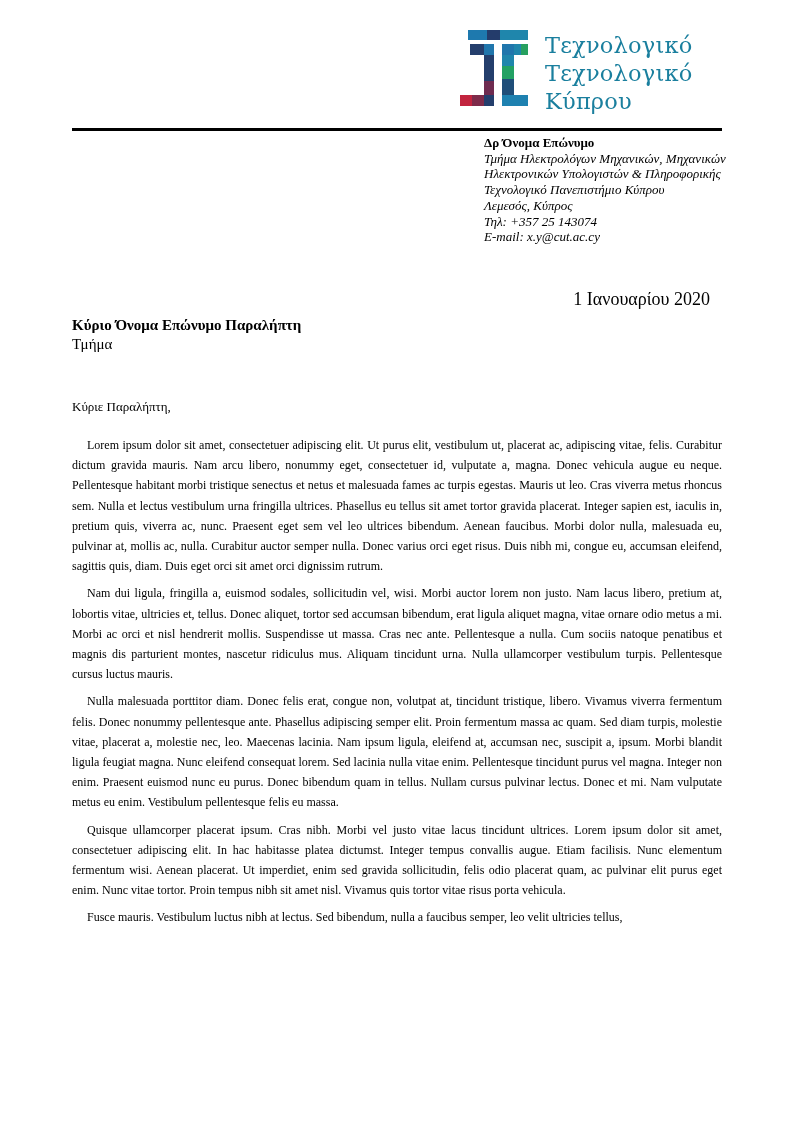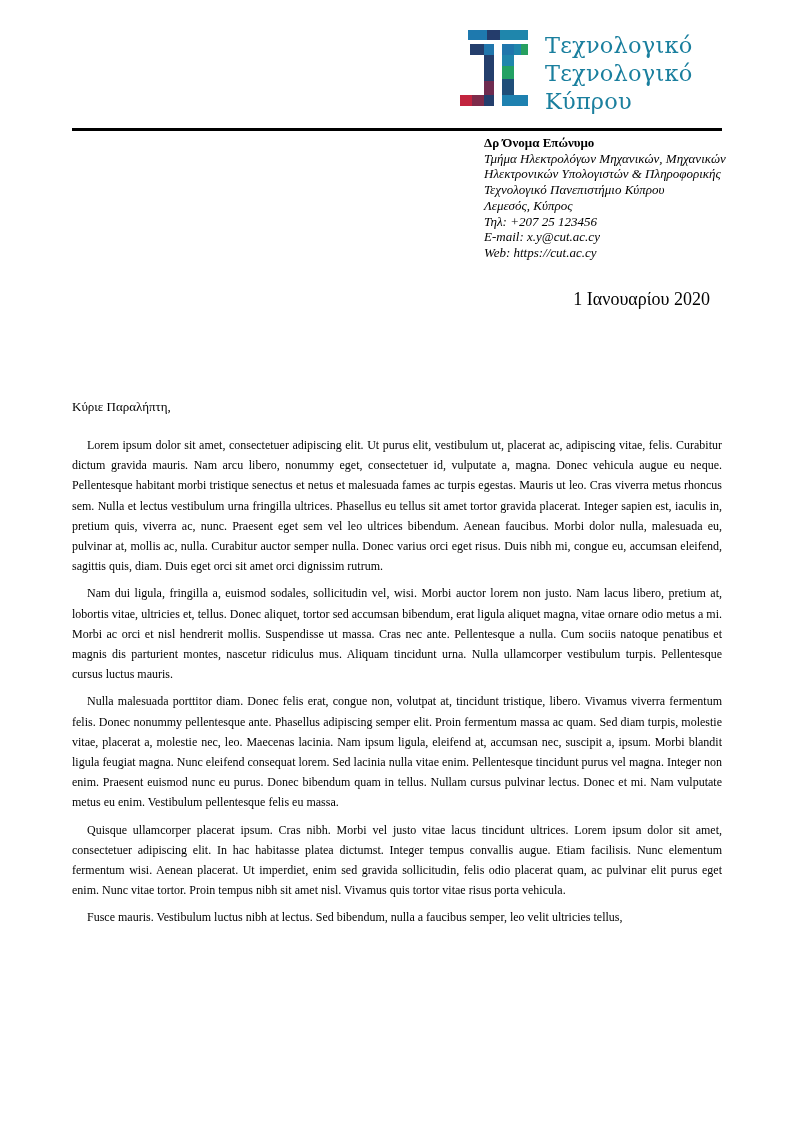--- a/index.html
+++ b/index.html
@@ -134,27 +134,30 @@
   </div>
 
   <div class="header-rule"></div>
 
   <div class="sender">
     <div class="sender-name">Δρ Όνομα Επώνυμο</div>
     <div class="sender-line">Τμήμα Ηλεκτρολόγων Μηχανικών, Μηχανικών</div>
     <div class="sender-line">Ηλεκτρονικών Υπολογιστών &amp; Πληροφορικής</div>
     <div class="sender-line">Τεχνολογικό Πανεπιστήμιο Κύπρου</div>
     <div class="sender-line">Λεμεσός, Κύπρος</div>
-    <div class="sender-line">Τηλ: +207 25 123456</div>
+    <div class="sender-line">Τηλ: +357 25 143074</div>
     <div class="sender-line">E-mail: x.y@cut.ac.cy</div>
-    <div class="sender-line">Web: https://cut.ac.cy</div>
   </div>
 
   <div class="letter-date">1 Ιανουαρίου 2020</div>
 
+  <div class="recipient">
+    <div class="recipient-name">Κύριο Όνομα Επώνυμο Παραλήπτη</div>
+    <div class="recipient-dept">Τμήμα</div>
+  </div>
 
   <div class="salutation">Κύριε Παραλήπτη,</div>
 
   <div class="letter-body">
     <p>Lorem ipsum dolor sit amet, consectetuer adipiscing elit. Ut purus elit, vestibulum ut, placerat ac, adipiscing vitae, felis. Curabitur dictum gravida mauris. Nam arcu libero, nonummy eget, consectetuer id, vulputate a, magna. Donec vehicula augue eu neque. Pellentesque habitant morbi tristique senectus et netus et malesuada fames ac turpis egestas. Mauris ut leo. Cras viverra metus rhoncus sem. Nulla et lectus vestibulum urna fringilla ultrices. Phasellus eu tellus sit amet tortor gravida placerat. Integer sapien est, iaculis in, pretium quis, viverra ac, nunc. Praesent eget sem vel leo ultrices bibendum. Aenean faucibus. Morbi dolor nulla, malesuada eu, pulvinar at, mollis ac, nulla. Curabitur auctor semper nulla. Donec varius orci eget risus. Duis nibh mi, congue eu, accumsan eleifend, sagittis quis, diam. Duis eget orci sit amet orci dignissim rutrum.</p>
     <p>Nam dui ligula, fringilla a, euismod sodales, sollicitudin vel, wisi. Morbi auctor lorem non justo. Nam lacus libero, pretium at, lobortis vitae, ultricies et, tellus. Donec aliquet, tortor sed accumsan bibendum, erat ligula aliquet magna, vitae ornare odio metus a mi. Morbi ac orci et nisl hendrerit mollis. Suspendisse ut massa. Cras nec ante. Pellentesque a nulla. Cum sociis natoque penatibus et magnis dis parturient montes, nascetur ridiculus mus. Aliquam tincidunt urna. Nulla ullamcorper vestibulum turpis. Pellentesque cursus luctus mauris.</p>
     <p>Nulla malesuada porttitor diam. Donec felis erat, congue non, volutpat at, tincidunt tristique, libero. Vivamus viverra fermentum felis. Donec nonummy pellentesque ante. Phasellus adipiscing semper elit. Proin fermentum massa ac quam. Sed diam turpis, molestie vitae, placerat a, molestie nec, leo. Maecenas lacinia. Nam ipsum ligula, eleifend at, accumsan nec, suscipit a, ipsum. Morbi blandit ligula feugiat magna. Nunc eleifend consequat lorem. Sed lacinia nulla vitae enim. Pellentesque tincidunt purus vel magna. Integer non enim. Praesent euismod nunc eu purus. Donec bibendum quam in tellus. Nullam cursus pulvinar lectus. Donec et mi. Nam vulputate metus eu enim. Vestibulum pellentesque felis eu massa.</p>
     <p>Quisque ullamcorper placerat ipsum. Cras nibh. Morbi vel justo vitae lacus tincidunt ultrices. Lorem ipsum dolor sit amet, consectetuer adipiscing elit. In hac habitasse platea dictumst. Integer tempus convallis augue. Etiam facilisis. Nunc elementum fermentum wisi. Aenean placerat. Ut imperdiet, enim sed gravida sollicitudin, felis odio placerat quam, ac pulvinar elit purus eget enim. Nunc vitae tortor. Proin tempus nibh sit amet nisl. Vivamus quis tortor vitae risus porta vehicula.</p>
     <p>Fusce mauris. Vestibulum luctus nibh at lectus. Sed bibendum, nulla a faucibus semper, leo velit ultricies tellus,</p>
   </div>

